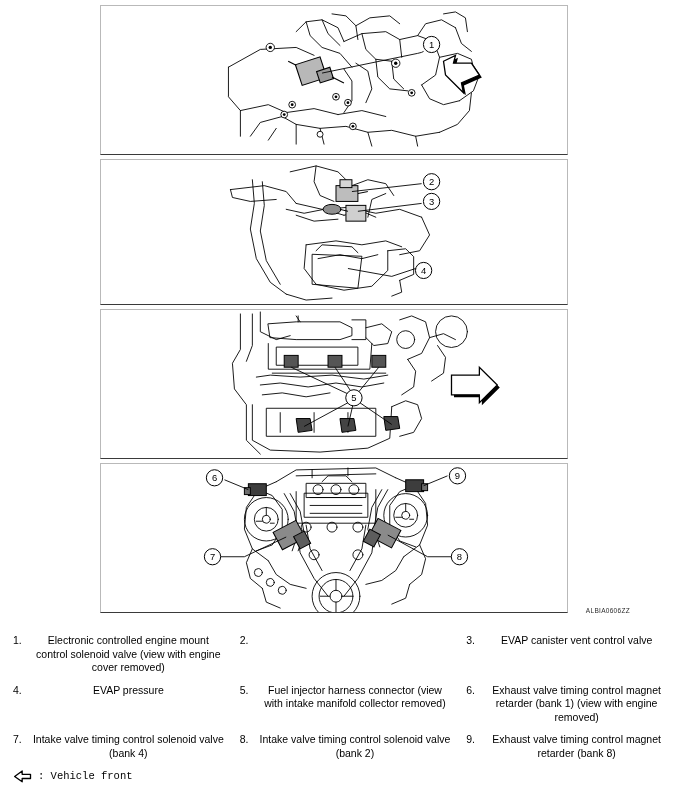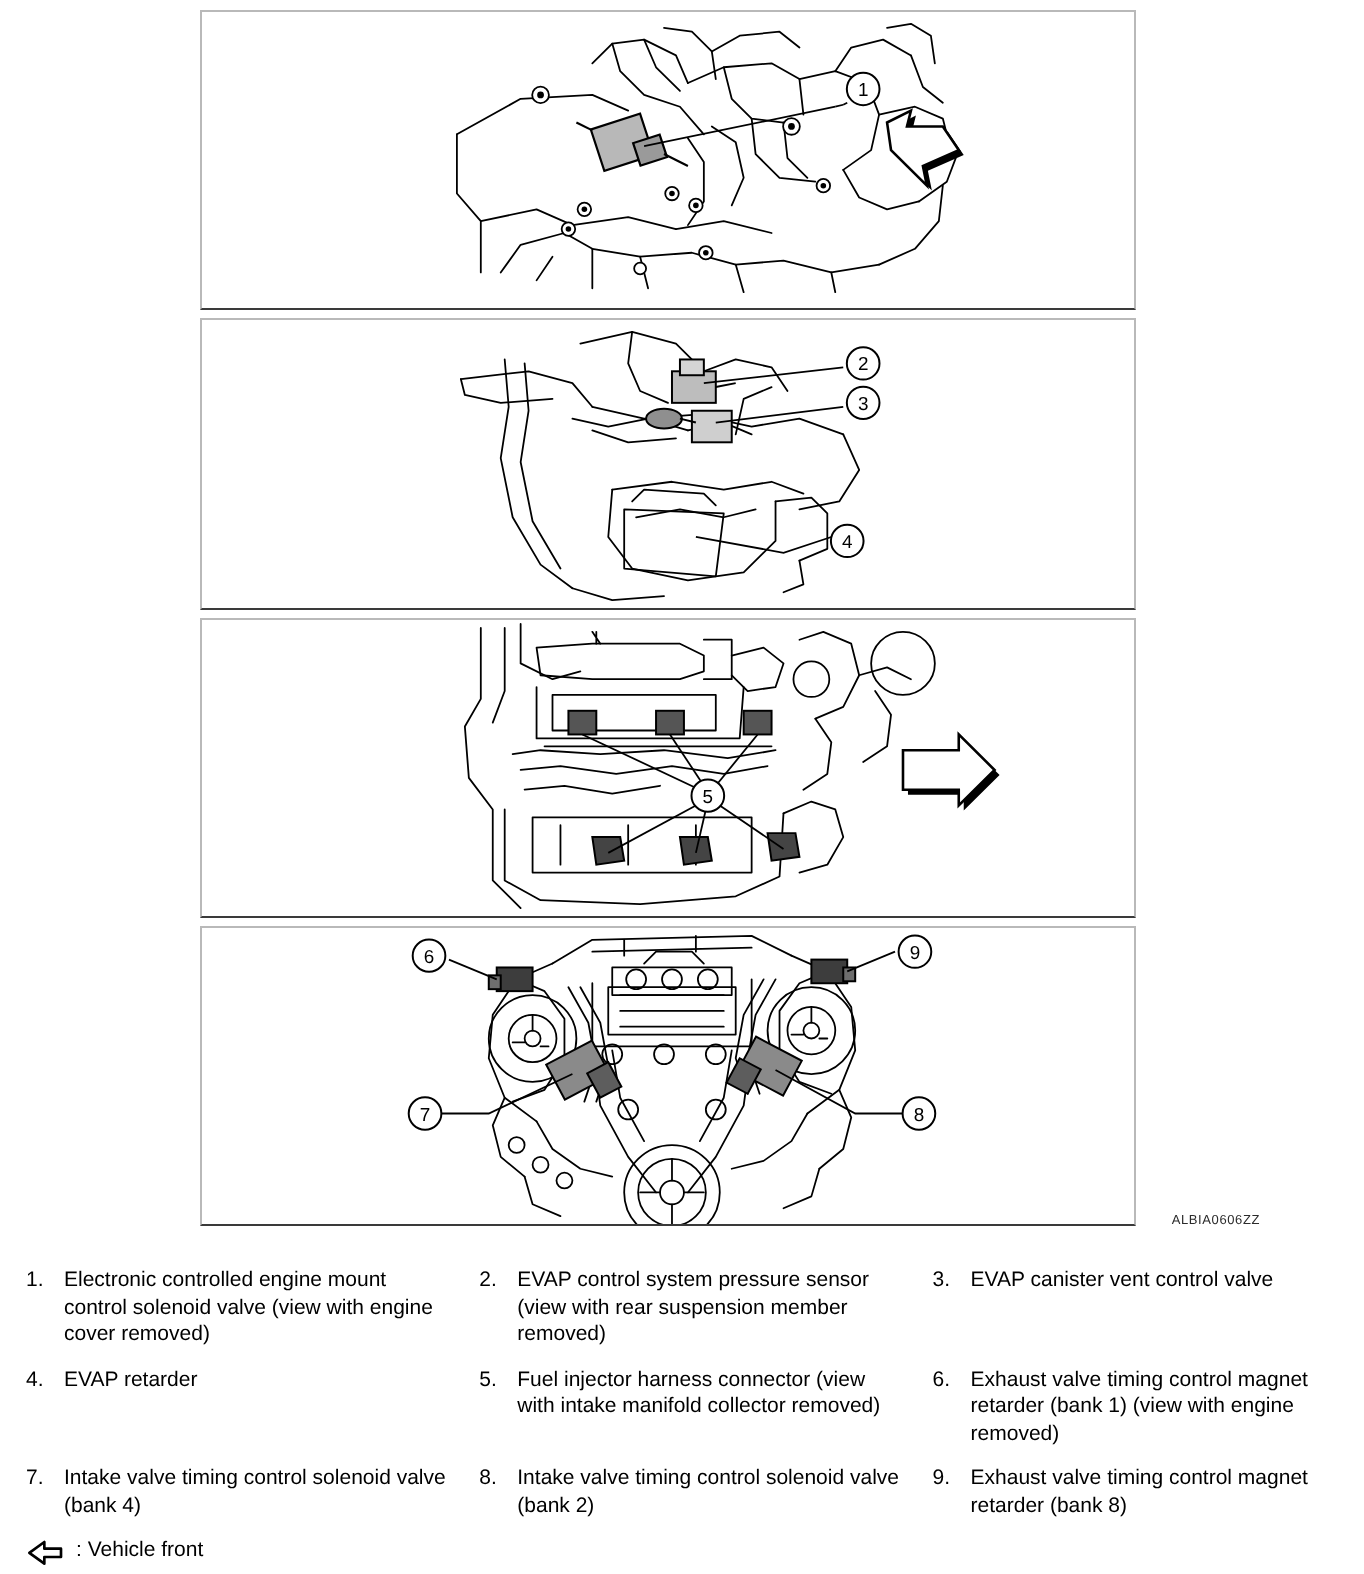--- a/index.html
+++ b/index.html
@@ -84,28 +84,29 @@
     font-size: 10.5px;
     line-height: 13.5px;
     text-align: left;
     padding-left: 7px;
     box-sizing: border-box;
   }
   .legend-text {
     flex: 1 1 auto;
     font-size: 10.5px;
     line-height: 13.5px;
-    text-align: left;
+    text-align: center;
   }
 
   .legend-note {
     display: flex;
-    align-items: flex-start;
+    align-items: flex-end;
     margin-top: 3px;
     padding-left: 7px;
+    font-family: Liberation Mono, monospace;
   }
   .legend-note .arrow-glyph {
     width: 20px;
     height: 14px;
     flex: 0 0 20px;
     margin-right: 5px;
   }
   .legend-note .note-text {
     font-size: 10.5px;
     line-height: 13.5px;
@@ -452,32 +453,31 @@
 
 <div class="legend">
 
   <div class="legend-row">
     <div class="legend-cell col-1">
       <div class="legend-num">1.</div>
       <div class="legend-text">Electronic controlled engine mount control solenoid valve (view with engine cover removed)</div>
     </div>
     <div class="legend-cell col-2">
       <div class="legend-num">2.</div>
-      <div class="legend-text">EVAP control system pressure sensor (view with rear suspension member removed)</div>
     </div>
     <div class="legend-cell col-3">
       <div class="legend-num">3.</div>
       <div class="legend-text">EVAP canister vent control valve</div>
     </div>
   </div>
 
   <div class="legend-row">
     <div class="legend-cell col-1">
       <div class="legend-num">4.</div>
-      <div class="legend-text">EVAP retarder</div>
+      <div class="legend-text">EVAP pressure</div>
     </div>
     <div class="legend-cell col-2">
       <div class="legend-num">5.</div>
       <div class="legend-text">Fuel injector harness connector (view with intake manifold collector removed)</div>
     </div>
     <div class="legend-cell col-3">
       <div class="legend-num">6.</div>
       <div class="legend-text">Exhaust valve timing control magnet retarder (bank 1) (view with engine removed)</div>
     </div>
   </div>

